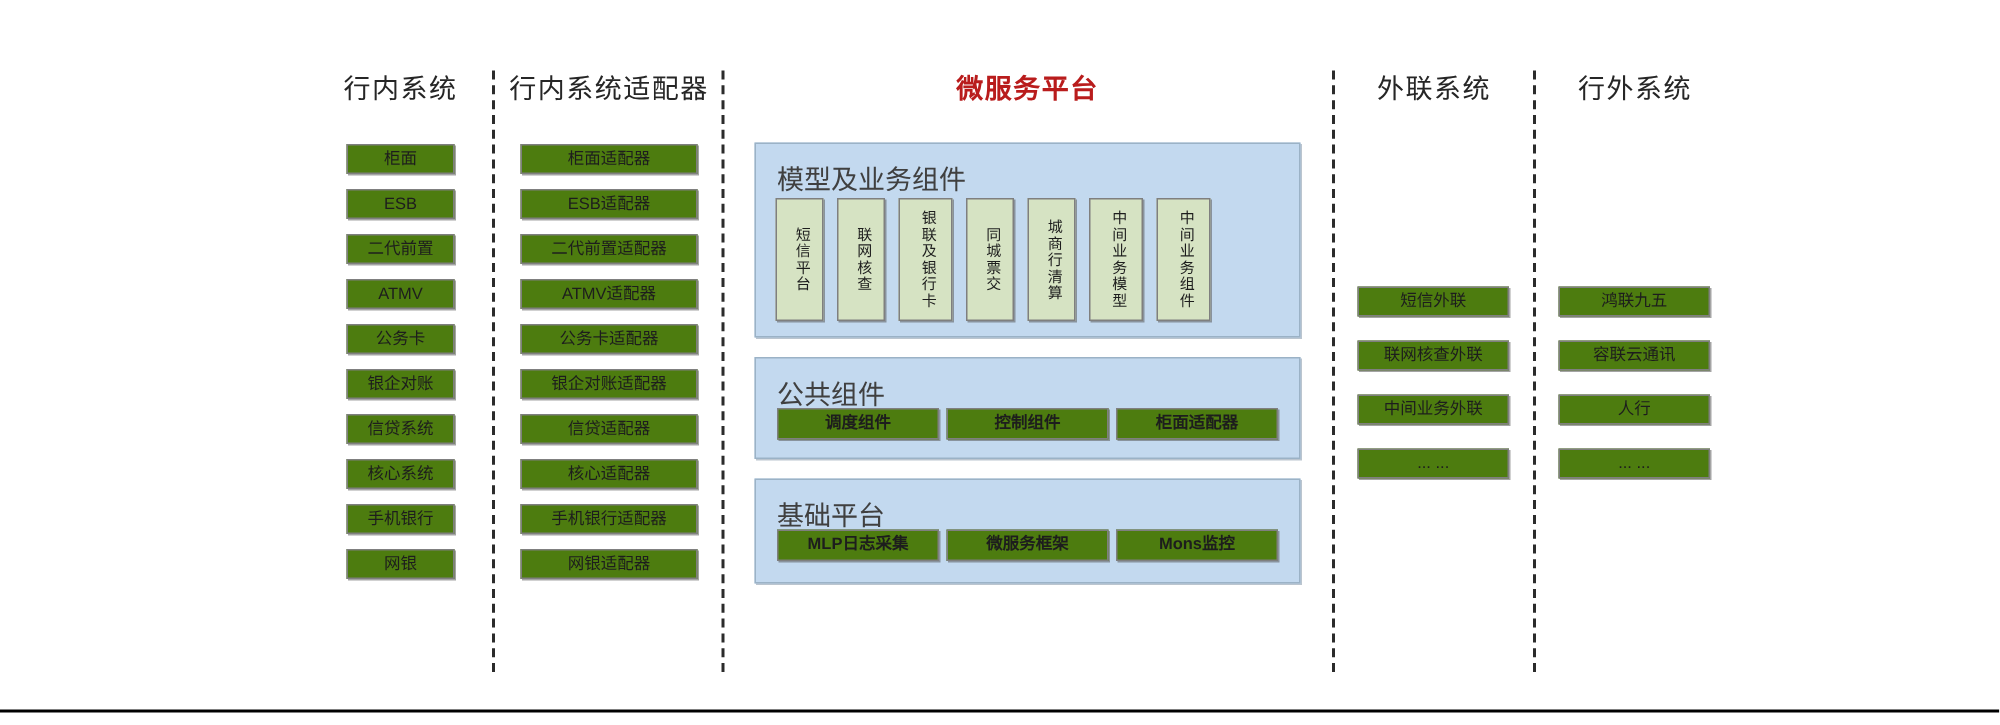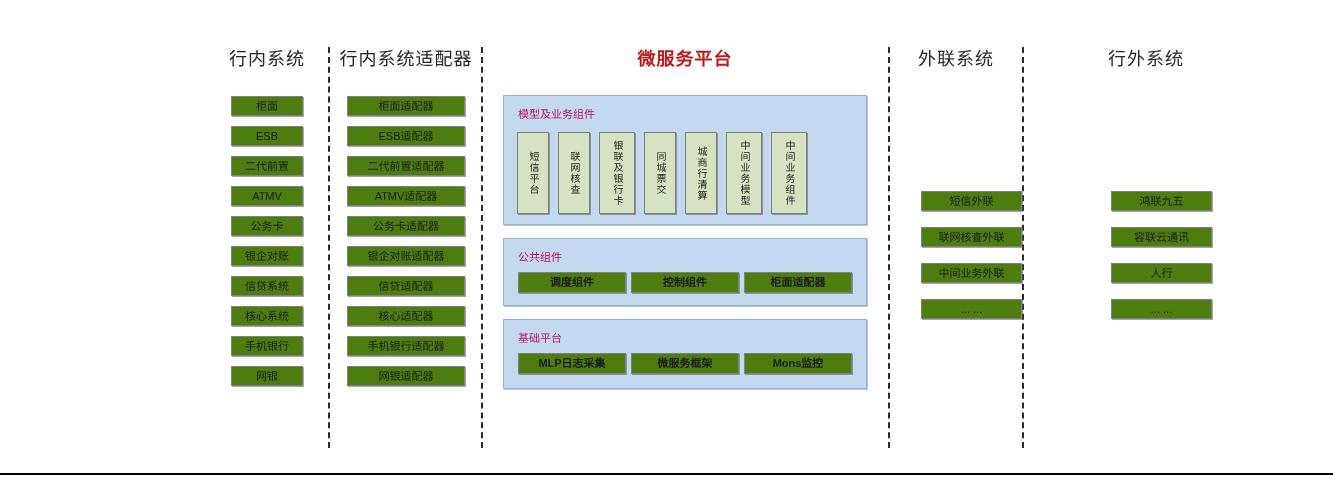--- a/index.html
+++ b/index.html
@@ -82,23 +82,23 @@
   }
 
   
   .col-internal { left: 205px; width: 124px; }
   .col-internal .node { width: 72px; margin-left: 26px; }
 
   .col-adapter { left: 331px; width: 150px; }
   .col-adapter .node { width: 118px; margin-left: 16px; }
 
   .col-external { left: 890px; width: 132px; }
-  .col-outside  { left: 1080px; width: 132px; }
+  .col-outside  { left: 1024px; width: 132px; }
   .col-external .node, .col-outside .node { width: 101px; margin-left: 15px; }
-  .col-external .stack, .col-outside .stack { margin-top: 121px; align-items: flex-end; }
+  .col-external .stack, .col-outside .stack { margin-top: 121px; }
   .col-external .stack .node, .col-outside .stack .node { height: 20px; margin-bottom: 16px; }
 
   
   .col-platform {
     left: 483px;
     width: 404px;
   }
   .platform-title {
     font-size: 18px;
     font-weight: bold;
@@ -111,22 +111,22 @@
     background: #c3d9ef;
     border: 1px solid #9bb2c6;
     box-shadow: 1px 1px 0 rgba(120,140,160,0.5);
     position: relative;
     margin: 0 20px;
   }
   .panel-label {
     position: absolute;
     left: 14px;
     top: 9px;
-    font-size: 11px;
-    color: #be185d;
+    font-size: 18px;
+    color: #404040;
   }
 
   
   .panel-models { margin-top: 25px; height: 130px; }
   .vrow {
     position: absolute;
     left: 13px;
     top: 36px;
     display: flex;
     gap: 9px;

